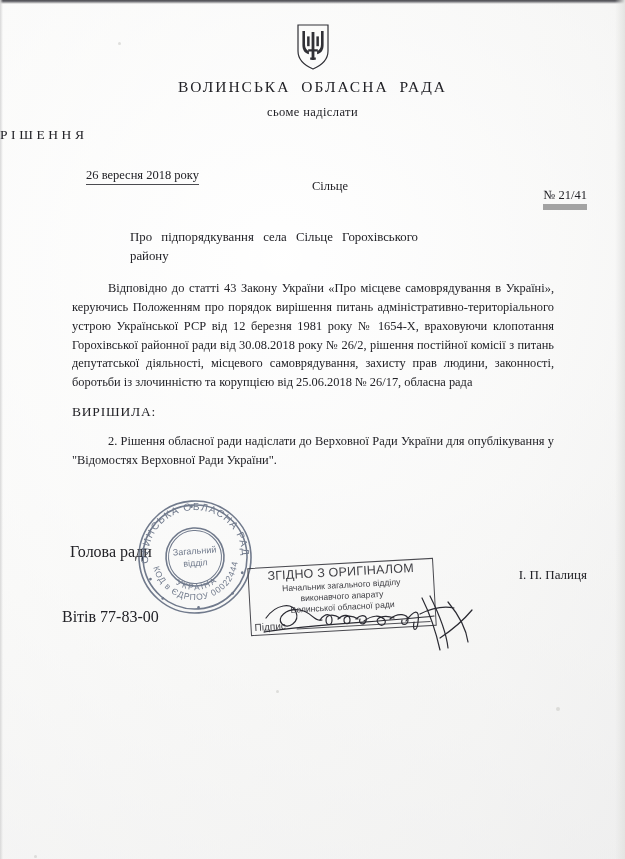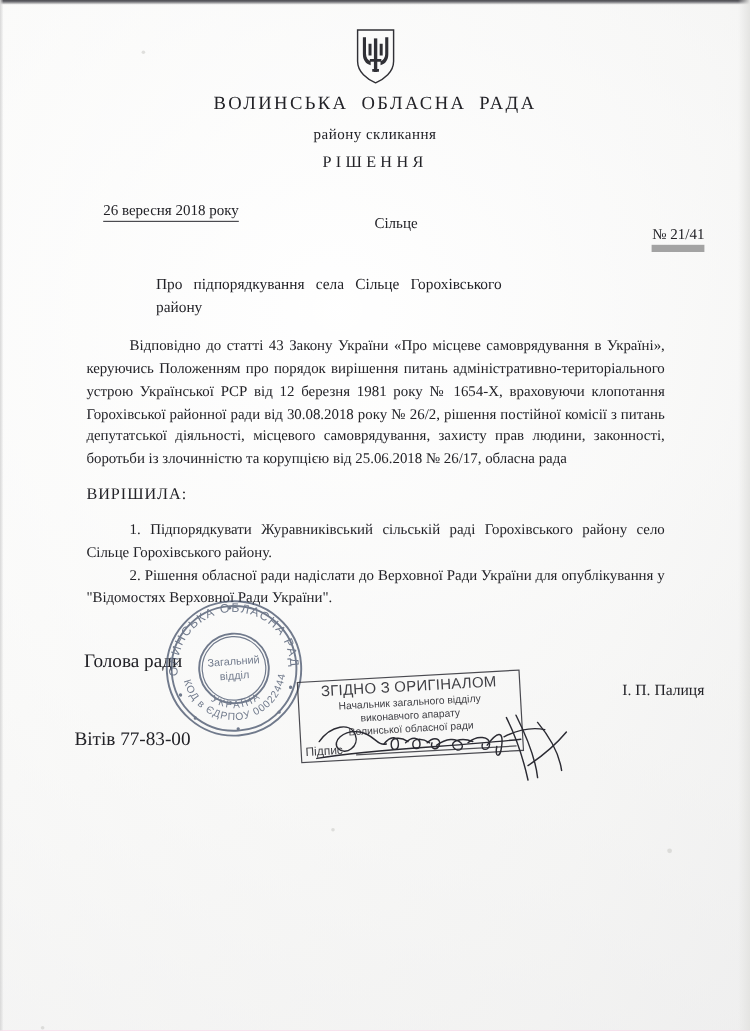--- a/index.html
+++ b/index.html
@@ -77,21 +77,21 @@
     top: 105px;
     left: 0; right: 0;
     text-align: center;
     font-size: 12.5px;
     letter-spacing: 0.4px;
   }
   .doc-kind {
     position: absolute;
     top: 127px;
     left: 0; right: 0;
-    text-align: center;
+    text-align: left;
     font-size: 13.5px;
     letter-spacing: 3.6px;
     font-weight: 400;
   }
 
   
   .doc-date {
     position: absolute;
     left: 86px;
     top: 168px;
@@ -288,35 +288,34 @@
           <path d="M27.6 7 h-2.6 v13.5 c0 3.6 -1.7 5.6 -3.9 6.6 l0 3.2 c4.2 -1.3 6.5 -4.3 6.5 -9.4 z"></path>
           <path d="M11.1 12.4 h2.5 v9.8 h-2.5 z"></path>
           <path d="M20.4 12.4 h2.5 v9.8 h-2.5 z"></path>
           <path d="M12.2 25.2 h9.6 v2.3 h-9.6 z"></path>
           <path d="M14.2 33.6 h5.6 v2.1 h-5.6 z"></path>
         </g>
       </svg>
     </div>
 
     <div class="org-title">ВОЛИНСЬКА  ОБЛАСНА  РАДА</div>
-    <div class="convocation">району скликання</div>
+    <div class="convocation">сьоме надіслати</div>
     <div class="doc-kind">РІШЕННЯ</div>
 
     <div class="doc-date">26 вересня 2018 року</div>
     <div class="doc-place">Сільце</div>
     <div class="doc-number">№ 21/41</div>
 
     <div class="subject">Про підпорядкування села Сільце Горохівського району</div>
 
     <div class="preamble">Відповідно до статті 43 Закону України «Про місцеве самоврядування в Україні», керуючись Положенням про порядок вирішення питань адміністративно-територіального устрою Української РСР від 12 березня 1981 року № 1654-Х, враховуючи клопотання Горохівської районної ради від 30.08.2018 року № 26/2, рішення постійної комісії з питань депутатської діяльності, місцевого самоврядування, захисту прав людини, законності, боротьби із злочинністю та корупцією від 25.06.2018 № 26/17, обласна рада</div>
 
     <div class="resolved-word">ВИРІШИЛА:</div>
 
     <div class="items">
-      <p class="item">1. Підпорядкувати Журавниківський сільській раді Горохівського району село Сільце Горохівського району.</p>
       <p class="item">2. Рішення обласної ради надіслати до Верховної Ради України для опублікування у "Відомостях Верховної Ради України".</p>
     </div>
 
     <div class="sign-role">Голова ради</div>
     <div class="sign-name">І. П. Палиця</div>
     <div class="contact">Вітів 77-83-00</div>
 
     <div class="round-stamp">
       <svg viewBox="0 0 118 118" xmlns="http://www.w3.org/2000/svg">
         <defs>

